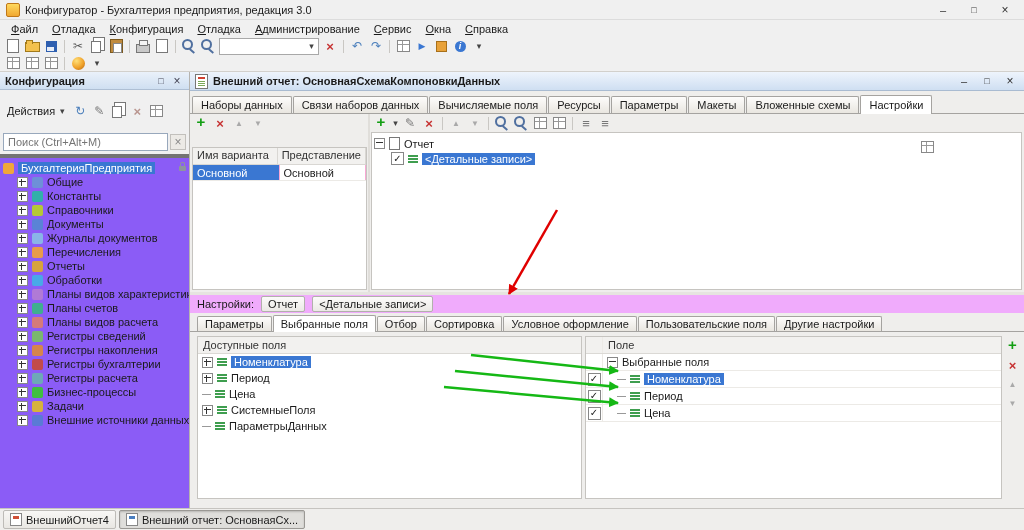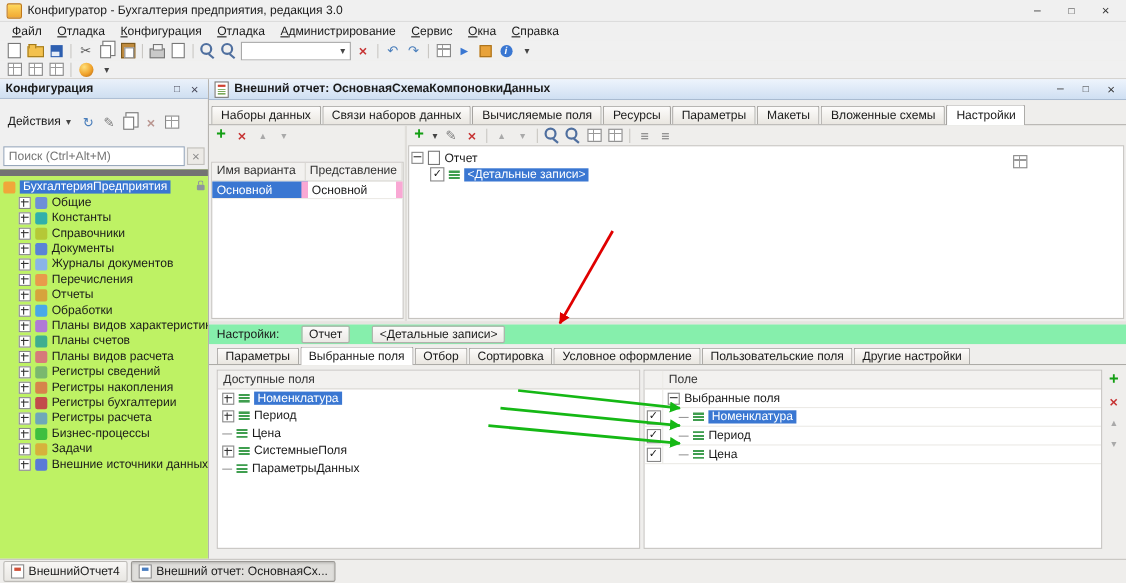--- a/index.html
+++ b/index.html
@@ -71,50 +71,50 @@
   
   .sidebar{position:absolute;left:0;top:72px;width:190px;height:436px;background:#f0f0f0;border-right:1px solid #b5b3af;display:flex;flex-direction:column;box-sizing:border-box}
   .sb-header{height:17px;flex:none;background:linear-gradient(#eaf1fa,#cfdff1);border-bottom:1px solid #aebfd4;display:flex;align-items:center;padding:0 5px;gap:2px}
   .sb-title{flex:1;font-weight:bold}
   .sb-hbtn{width:14px;height:13px;display:flex;align-items:center;justify-content:center;color:#445;font-size:9px}
   .sb-actions{height:18px;flex:none;display:flex;align-items:center;gap:1px;padding:12px 3px}
   .act{display:flex;align-items:center;gap:3px;padding:0 4px;height:16px}
   .sb-search{height:20px;flex:none;display:flex;align-items:center;gap:2px;padding:0 3px 2px}
   .sb-search input{flex:1;height:16px;border:1px solid #98a8bc;padding:0 4px;font:inherit;font-size:11px;color:#333;outline:none;min-width:0}
   .sb-clear{width:16px;height:16px;border:1px solid #c2c0bc;background:#eceae6;display:flex;align-items:center;justify-content:center;color:#888;font-size:10px;flex:none;box-sizing:border-box}
-  .sb-tree{flex:1;background:#bef264;border-top:6px solid #737373;padding:3px 0 0 3px;overflow:hidden}
+  .sb-tree{flex:1;background:#8b5cf6;border-top:4px solid #737373;padding:3px 0 0 3px;overflow:hidden}
   .trow{height:14px;display:flex;align-items:center;gap:4px;white-space:nowrap}
   .trow.child{padding-left:14px}
   
   .docwin{position:absolute;left:190px;top:72px;width:834px;height:436px;background:#efeeec;display:flex;flex-direction:column;box-sizing:border-box}
   .doc-title{height:18px;flex:none;background:linear-gradient(#eef4fc,#cfdff2);border-bottom:1px solid #a9bbd1;display:flex;align-items:center;gap:5px;padding:0 5px;font-weight:bold}
   .doc-ic{width:11px;height:13px;background:#fff;border:1px solid #777;position:relative;flex:none}
   .doc-ic::before{content:"";position:absolute;left:2px;top:2px;right:2px;height:2px;background:#d04030}
   .doc-ic::after{content:"";position:absolute;left:2px;top:6px;right:2px;height:5px;
     background:linear-gradient(#7aa85a 0 1px,transparent 1px 2px,#7aa85a 2px 3px,transparent 3px 4px,#7aa85a 4px 5px)}
   .dctl{width:18px;height:14px;display:flex;align-items:center;justify-content:center;color:#333;font-weight:normal}
   .doc-tabs{height:20px;flex:none;display:flex;align-items:flex-end;gap:1px;padding:2px 0 0 2px;border-bottom:1px solid #a5a3a0;background:#efeeec}
   .dtab{height:17px;display:flex;align-items:center;padding:0 8px;border:1px solid #a5a3a0;border-bottom:none;border-radius:2px 2px 0 0;background:linear-gradient(#fdfcfb,#e9e6e0);white-space:nowrap;box-sizing:border-box}
   .dtab.active{background:#fff;height:19px;margin-bottom:-1px}
   .upper{height:178px;flex:none;display:flex;background:#efeeec}
   .vpane{width:178px;flex:none;display:flex;flex-direction:column;border-right:2px solid #e0deda}
   .ptoolbar{height:18px;flex:none;display:flex;align-items:center;gap:1px;padding:0 2px}
   .vtable{flex:1;margin:15px 1px 2px 2px;background:#fff;border:1px solid #c6c4c0;display:flex;flex-direction:column}
   .vhead{display:flex;height:16px;background:#f2f1ef;border-bottom:1px solid #d9d7d3;flex:none}
   .vhead .hc{flex:1;padding:1px 4px;border-right:1px solid #d9d7d3;color:#333}
   .vrow{display:flex;height:15px;border-bottom:1px solid #eceae6;flex:none}
-  .vcell{flex:1;padding:0 4px;display:flex;align-items:center;border-right:6px solid #f9a8d4}
+  .vcell{flex:1;padding:0 4px;display:flex;align-items:center;border-right:1px solid #f9a8d4}
   .vcell.sel{background:#3a77d2;color:#fff}
   .spane{flex:1;display:flex;flex-direction:column}
   .struct{flex:1;margin:0 2px 2px 1px;background:#fff;border:1px solid #c6c4c0;position:relative;padding:3px 2px}
   .srow{height:15px;display:flex;align-items:center;gap:4px}
   .srow.child{padding-left:17px}
   .corner-grid{position:absolute;right:85px;top:6px}
   .hsplit{height:3px;flex:none;background:#e6e4e0}
-  .set-row{height:18px;flex:none;display:flex;align-items:center;gap:20px;padding:0 7px;background:#86efac}
+  .set-row{height:18px;flex:none;display:flex;align-items:center;gap:7px;padding:0 7px;background:#f0abfc}
   .set-chip{height:16px;display:flex;align-items:center;gap:3px;padding:0 6px;border:1px solid #b2b0ac;background:linear-gradient(#fcfbfa,#ebe9e5);border-radius:2px;box-sizing:border-box}
   .set-tabs{height:18px;flex:none;display:flex;align-items:flex-end;gap:1px;padding-left:7px;border-bottom:1px solid #a5a3a0;background:#efeeec}
   .stab{height:15px;display:flex;align-items:center;padding:0 7px;border:1px solid #a5a3a0;border-bottom:none;border-radius:2px 2px 0 0;background:linear-gradient(#fdfcfb,#e9e6e0);white-space:nowrap;box-sizing:border-box}
   .stab.active{background:#fff;height:17px;margin-bottom:-1px}
   .panels{flex:1;position:relative;background:#efeeec}
   .fpanel{position:absolute;top:4px;bottom:9px;background:#fff;border:1px solid #c6c4c0;display:flex;flex-direction:column;overflow:hidden}
   .fp-left{left:7px;width:383px}
   .fp-right{left:395px;width:415px}
   .fp-header{height:16px;flex:none;background:#f2f1ef;border-bottom:1px solid #dbd9d5;display:flex;align-items:center;color:#333}
   .fp-header .hcell{padding:0 5px}

